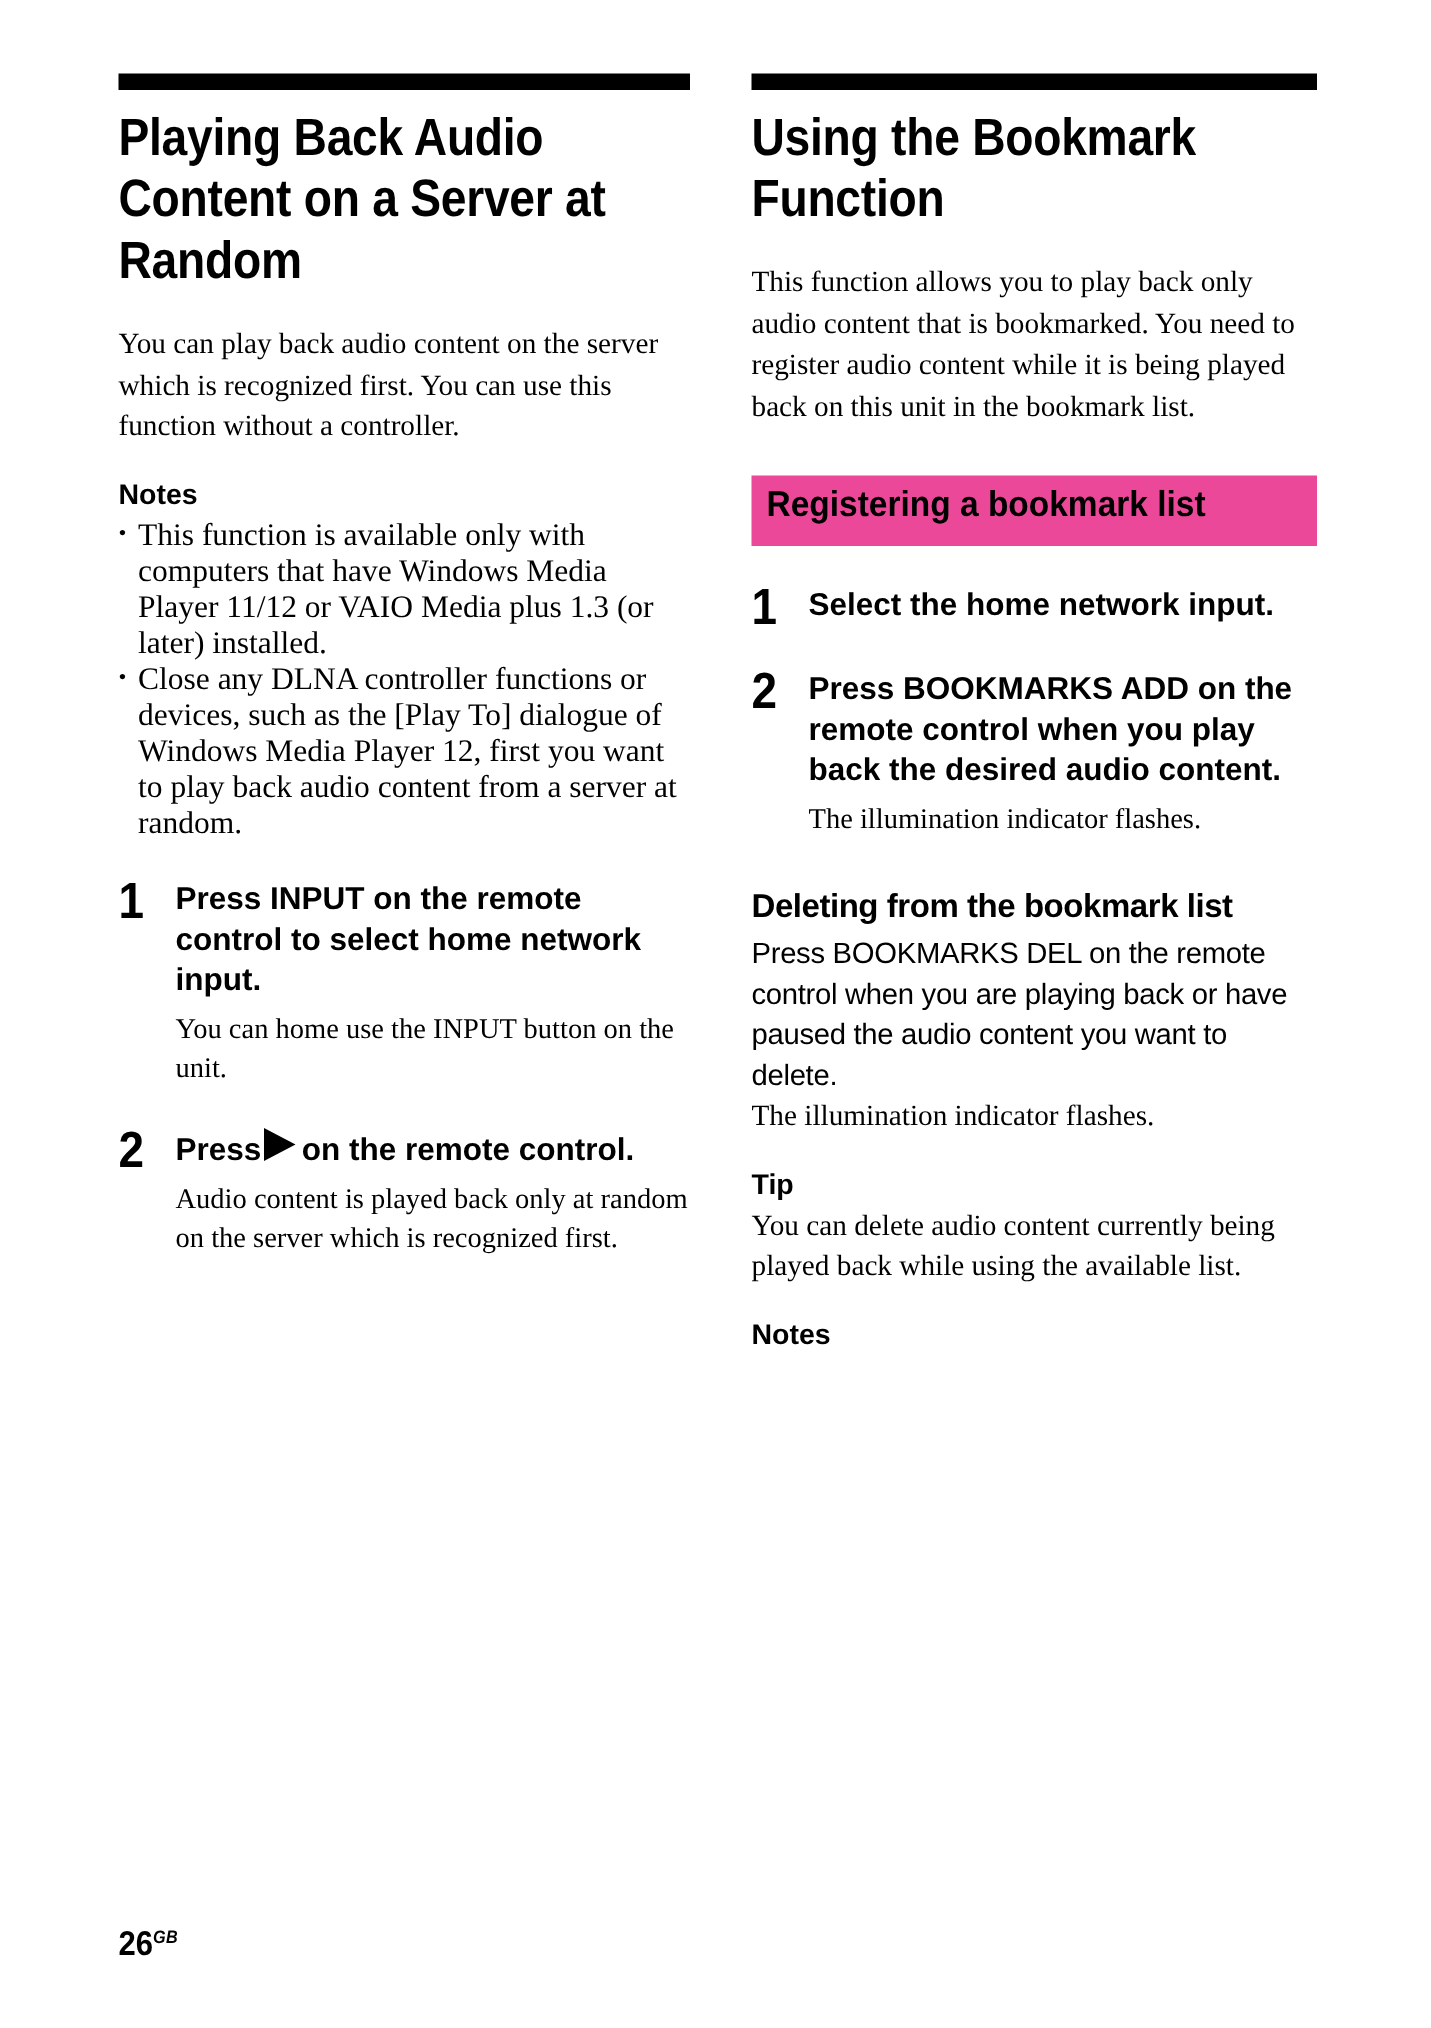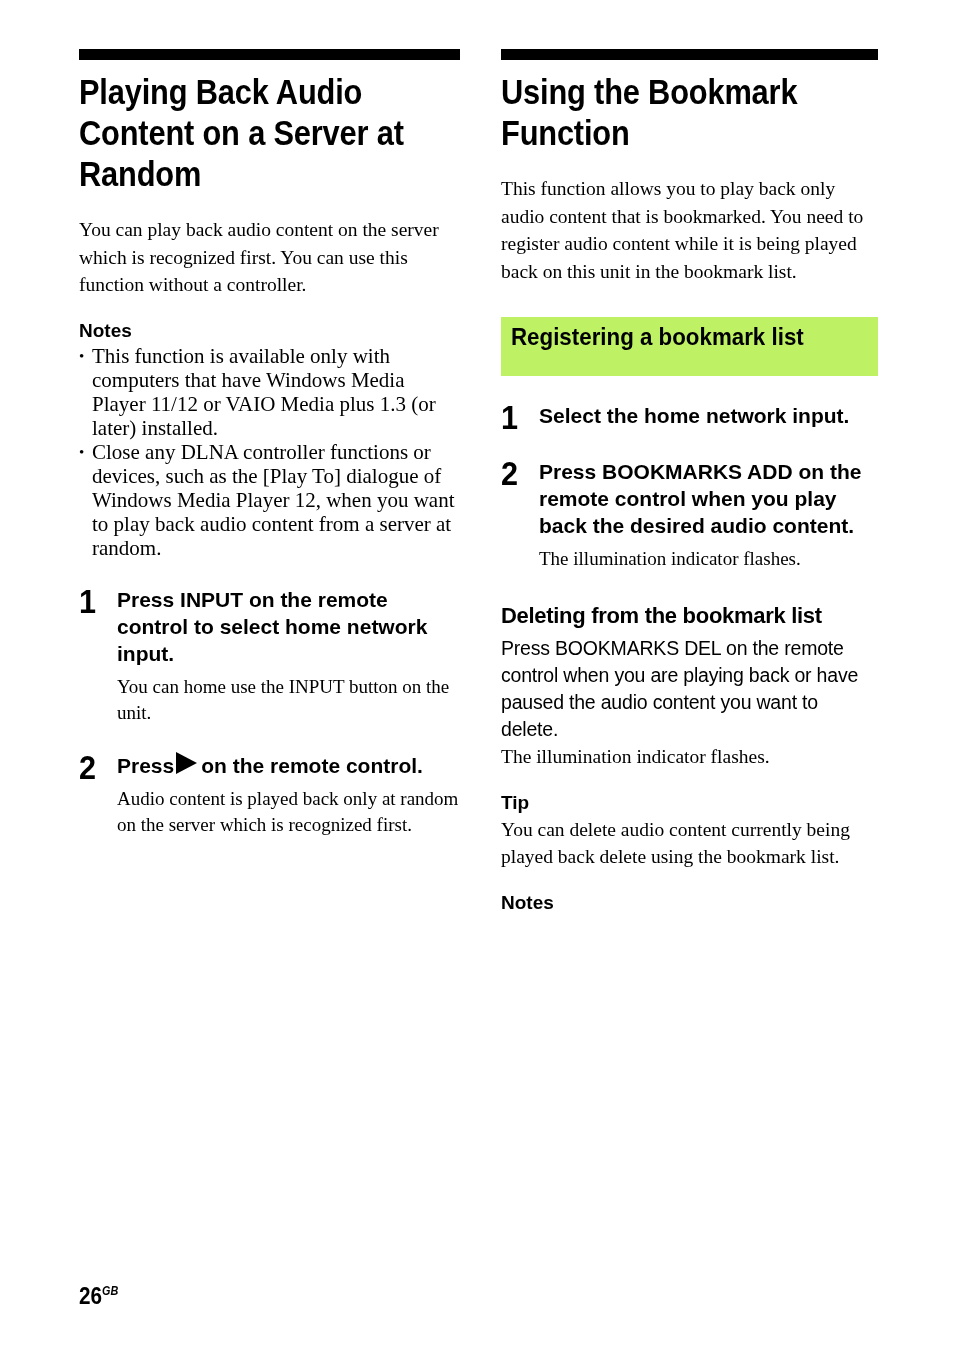--- a/index.html
+++ b/index.html
@@ -126,23 +126,23 @@
     height: 0;
     border-left: 21px solid #000;
     border-top: 11px solid transparent;
     border-bottom: 11px solid transparent;
     vertical-align: -1px;
     margin: 0 4px 0 2px;
   }
 
   
   .section-bar {
-    background: #bef264;
+    background: #ec4899;
     margin-top: 32px;
-    padding: 6px 10px 25px 10px;
+    padding: 6px 10px 13px 10px;
     box-sizing: border-box;
   }
   .section-bar-label {
     font-family: "Liberation Sans Narrow", "Liberation Sans", sans-serif;
     font-weight: bold;
     font-size: 24px;
     line-height: 28px;
     transform: scaleX(0.93);
     transform-origin: left center;
     display: block;
@@ -195,21 +195,21 @@
     <div class="rule"></div>
 
     <h1 class="chapter-title">Playing Back Audio Content on a Server at Random</h1>
 
     <p class="body-text gap-lead">You can play back audio content on the server which is recognized first. You can use this function without a controller.</p>
 
     <div class="minihead">Notes</div>
 
     <ul class="note-list">
       <li>This function is available only with computers that have Windows Media Player 11/12 or VAIO Media plus 1.3 (or later) installed.</li>
-      <li>Close any DLNA controller functions or devices, such as the [Play To] dialogue of Windows Media Player 12, when you want to play back audio content from a server at random.</li>
+      <li>Close any DLNA controller functions or devices, such as the [Play To] dialogue of Windows Media Player 12, first you want to play back audio content from a server at random.</li>
     </ul>
 
     <div class="step">
       <div class="step-num">1</div>
       <div class="step-body">
         <p class="step-title">Press INPUT on the remote control to select home network input.</p>
         <p class="step-desc">You can home use the INPUT button on the unit.</p>
       </div>
     </div>
 
@@ -252,21 +252,21 @@
       </div>
     </div>
 
     <h2 class="subsection-title">Deleting from the bookmark list</h2>
 
     <p class="sans-body">Press BOOKMARKS DEL on the remote control when you are playing back or have paused the audio content you want to delete.</p>
 
     <p class="body-text">The illumination indicator flashes.</p>
 
     <div class="minihead">Tip</div>
-    <p class="body-text">You can delete audio content currently being played back delete using the bookmark list.</p>
+    <p class="body-text">You can delete audio content currently being played back while using the available list.</p>
 
     <div class="minihead">Notes</div>
 
   </div>
 
   <div class="folio">
     <span>26</span><sup>GB</sup>
   </div>
 
 </div>

